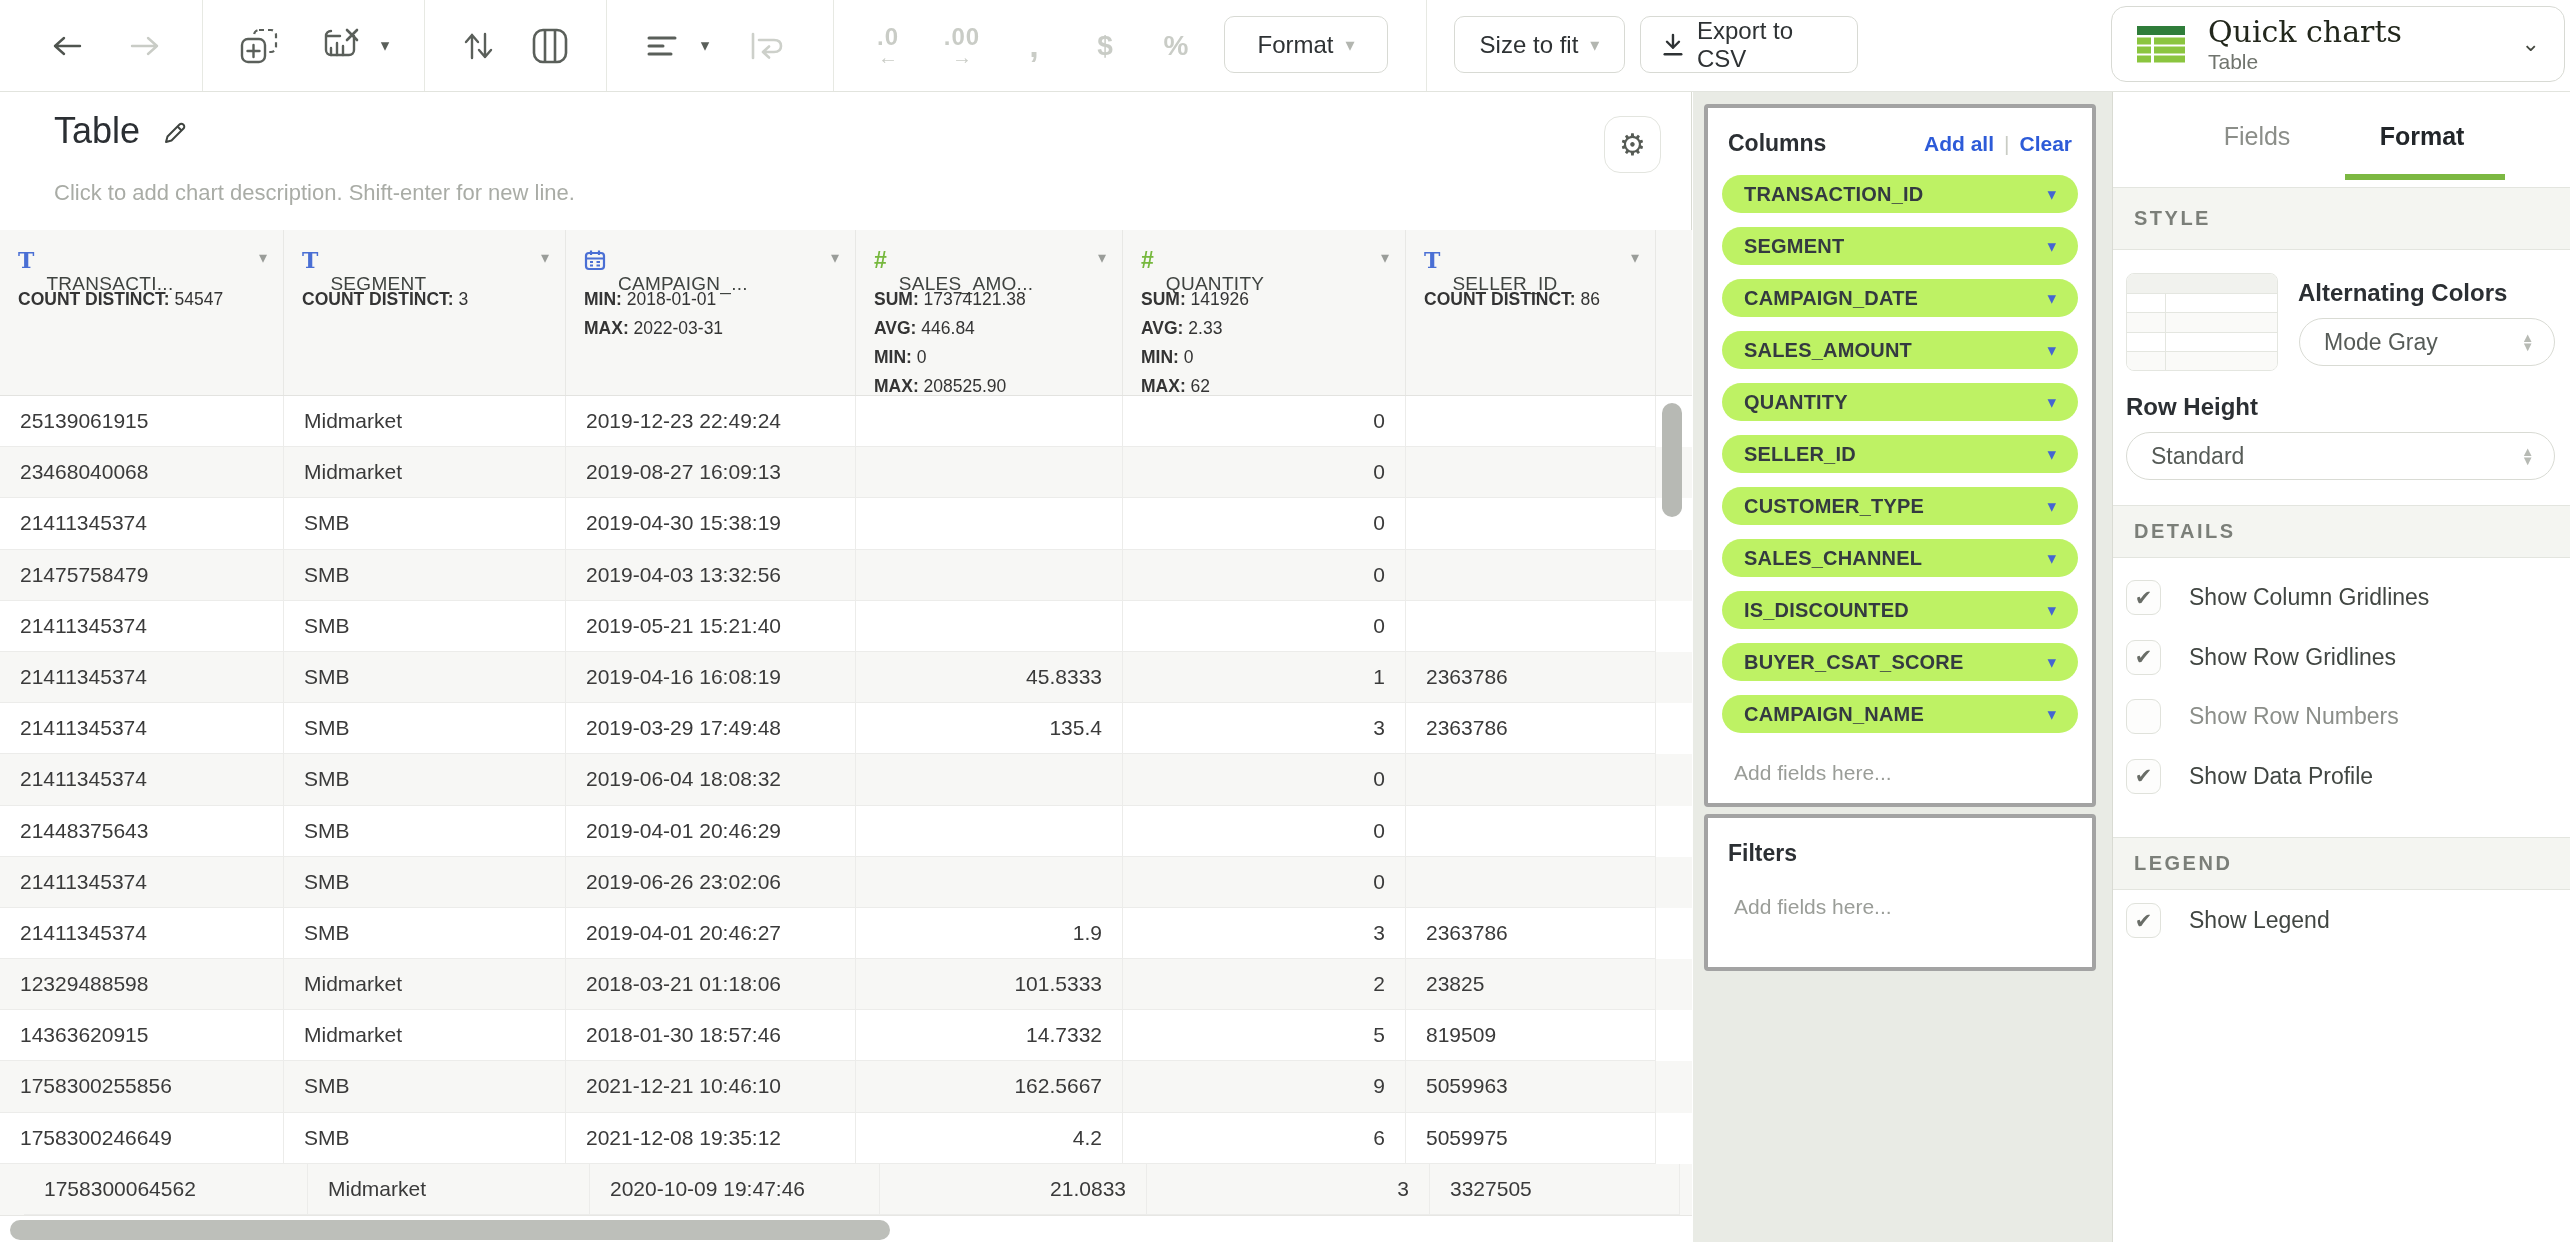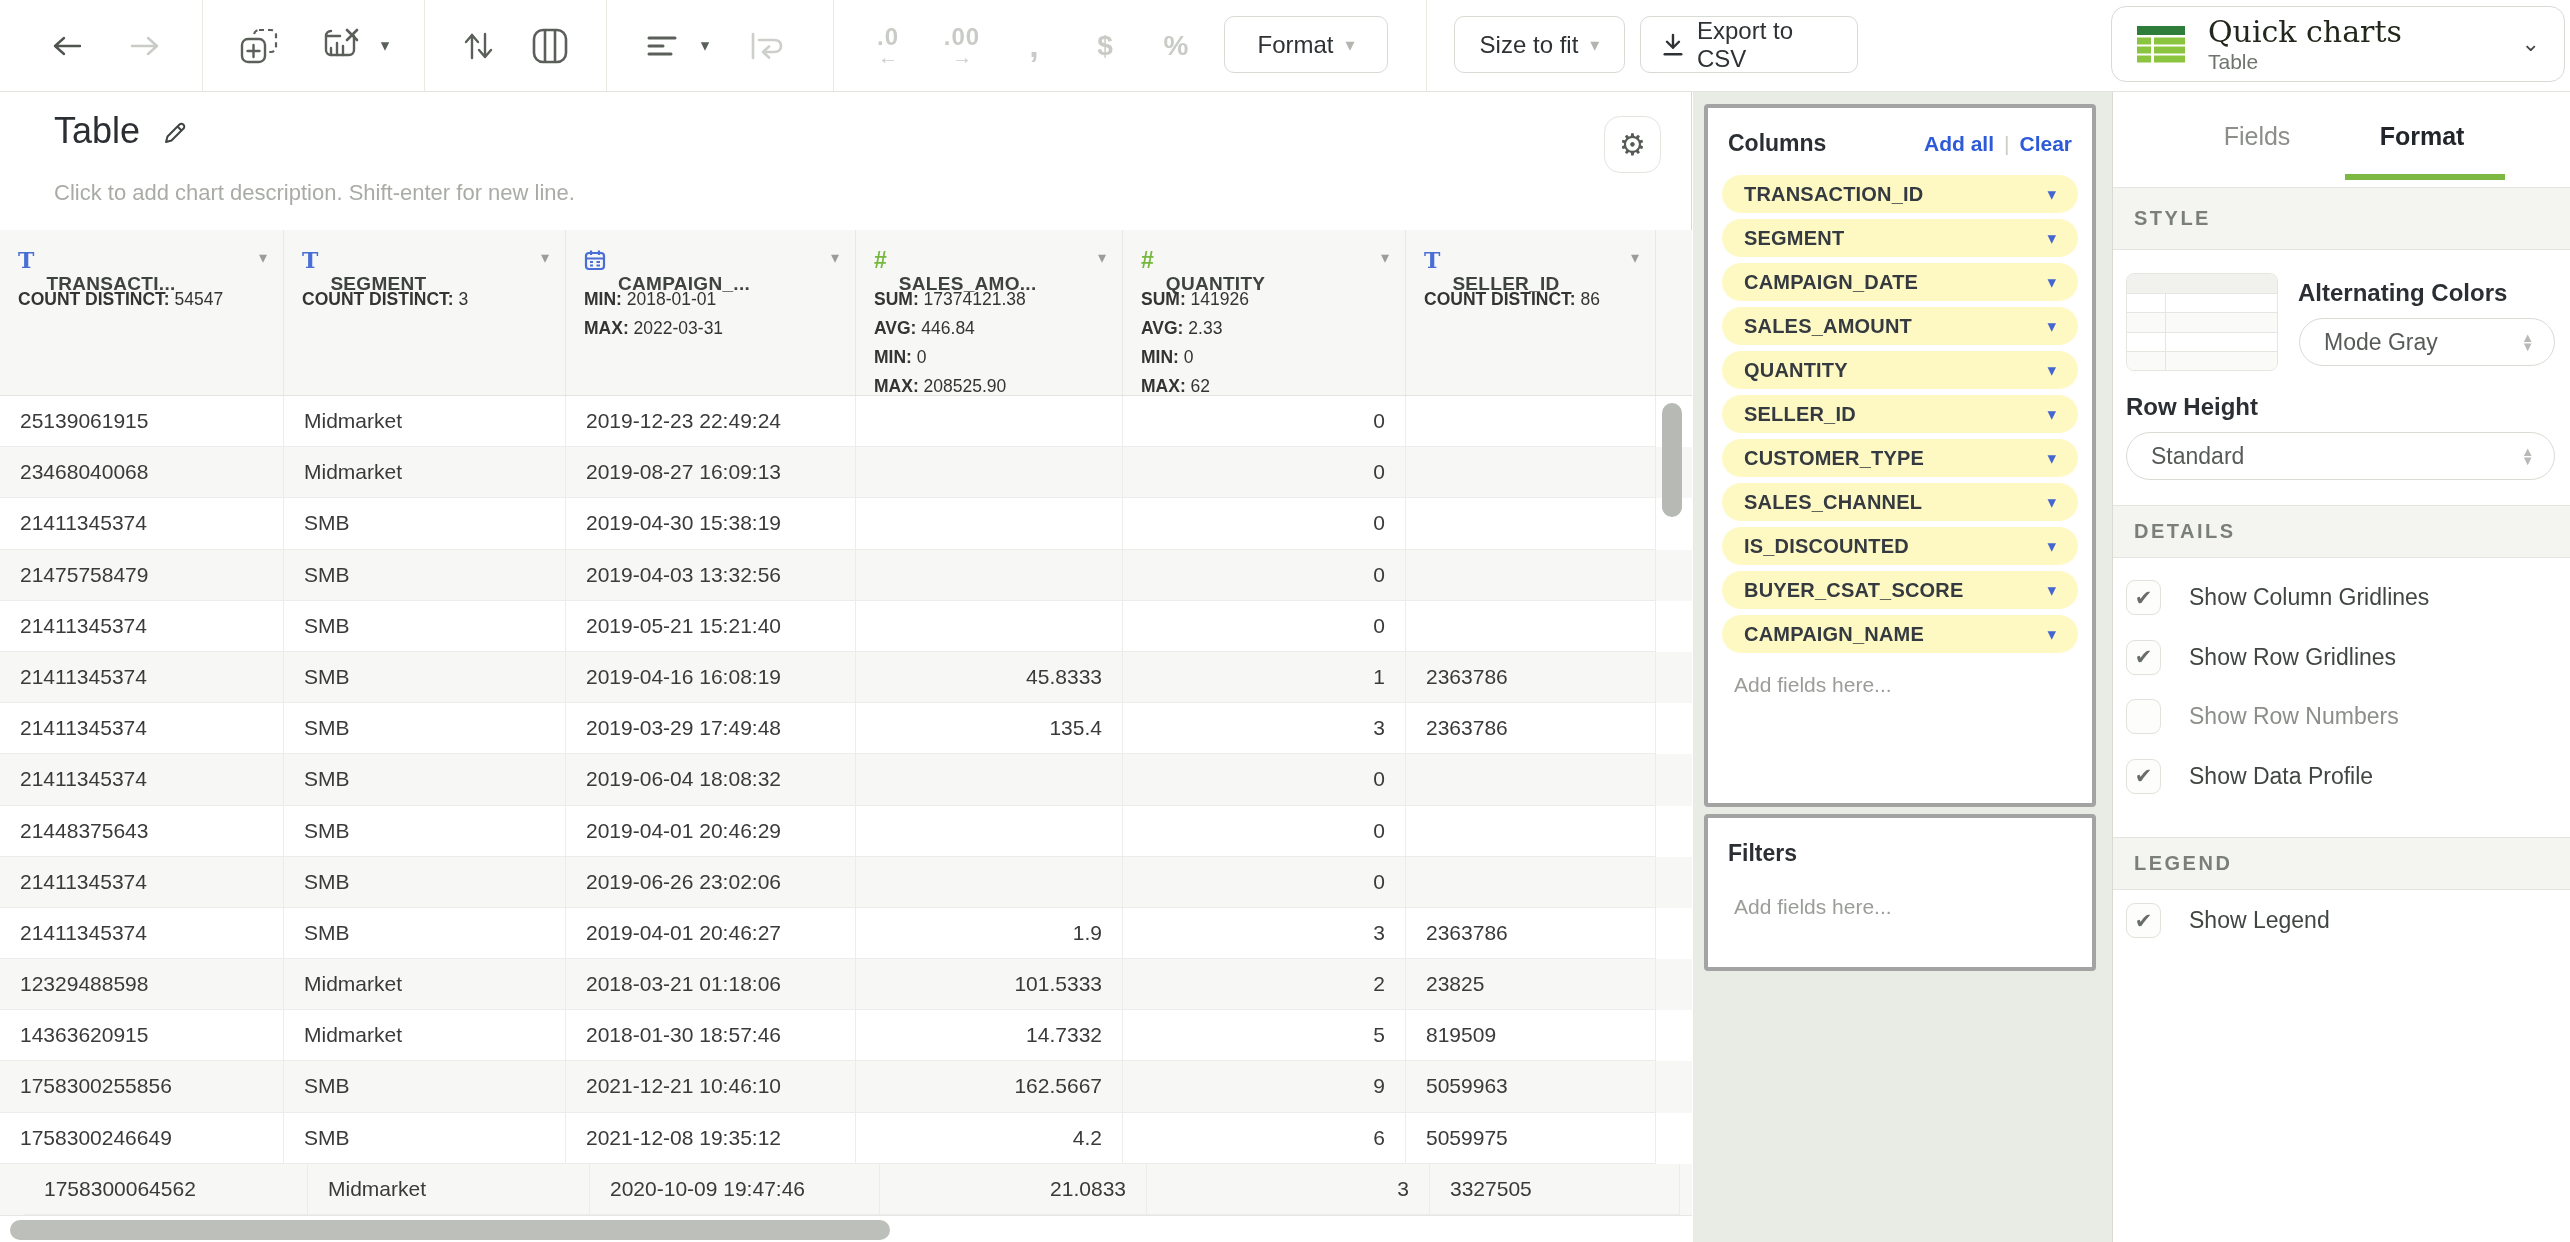--- a/index.html
+++ b/index.html
@@ -33,21 +33,21 @@
     display:flex;align-items:center;justify-content:center;font-size:30px;color:#565b55;cursor:pointer;background:#fff;}
   .chart-desc{position:absolute;left:54px;top:88px;font-size:22px;color:#a9aca6;cursor:text;}
 
   
   .dtable{position:absolute;left:0;top:138px;width:1692px;}
   .thead{display:flex;height:166px;background:#f7f7f5;border-bottom:1px solid #e3e3e0;}
   .hcell{position:relative;padding:14px 18px 0 18px;border-right:1px solid #e8e8e5;}
   .hname{display:flex;align-items:center;gap:12px;height:32px;}
   .hicon-t{font-family:"DejaVu Serif",serif;font-weight:bold;font-size:22px;color:#4a6fd4;}
   .hicon-h{font-weight:bold;font-size:23px;color:#76b83d;}
-  .htext{font-size:19px;font-weight:bold;color:#3f4340;letter-spacing:.3px;white-space:nowrap;margin-top:48px;}
+  .htext{font-size:19px;font-weight:normal;color:#3f4340;letter-spacing:.3px;white-space:nowrap;margin-top:48px;}
   .hcaret{position:absolute;right:16px;top:18px;color:#9a9d99;font-size:16px;cursor:pointer;}
   .hstats{margin-top:9px;font-size:17.5px;color:#343434;line-height:29px;white-space:nowrap;}
   .hstats b{font-weight:bold;}
   .tbody{display:flex;flex-direction:column;}
   .brow{display:flex;height:51.2px;background:#fff;}
   .brow.alt{background:#f7f7f5;}
   .bcell{border-right:1px solid #ececea;border-bottom:1px solid #ececea;padding:0 20px;font-size:21px;color:#3a3a3a;
     line-height:50px;white-space:nowrap;overflow:hidden;}
   .bcell.r{text-align:right;}
   .vthumb{position:absolute;left:1662px;top:311px;width:20px;height:114px;border-radius:10px;background:#b7b9b4;cursor:grab;}
@@ -58,21 +58,21 @@
   .mid{position:absolute;left:1693px;top:92px;width:419px;height:1150px;background:#e9ebe5;}
   .mcard{position:absolute;left:11px;width:392px;background:#fff;border:4px solid #a3a3a3;border-radius:4px;}
   .cols-card{top:12px;height:703px;}
   .filters-card{top:722px;height:157px;}
   .mhead{display:flex;align-items:baseline;padding:22px 20px 0 20px;}
   .mtitle{font-size:23px;font-weight:bold;color:#2b2f33;}
   .mlinks{margin-left:auto;font-size:21px;font-weight:bold;color:#2d5bd8;display:flex;gap:10px;align-items:center;}
   .mlinks .sep{color:#c9ccc4;font-weight:normal;}
   .mlinks span{cursor:pointer;}
   .pills{padding:18px 14px 0 14px;}
-  .pill{position:relative;height:38px;border-radius:19px;background:#fef9c3;margin-bottom:6px;display:flex;align-items:center;cursor:pointer;}
+  .pill{position:relative;height:38px;border-radius:19px;background:#bef264;margin-bottom:14px;display:flex;align-items:center;cursor:pointer;}
   .pill-label{padding-left:22px;font-size:20px;font-weight:bold;color:#343a40;letter-spacing:.2px;}
   .pill-caret{position:absolute;right:22px;color:#4565d2;font-size:17px;}
   .drop-hint{padding:14px 0 0 26px;font-size:21px;color:#9a9d98;cursor:pointer;}
   .filters-card .drop-hint{padding:28px 0 0 26px;}
 
   
   .right{position:absolute;left:2112px;top:92px;width:458px;height:1150px;background:#fff;border-left:1px solid #d9dbd3;}
   .tab{position:absolute;top:30px;width:140px;text-align:center;font-size:25px;cursor:pointer;}
   .tab-fields{left:74px;color:#8b8e89;}
   .tab-format{left:239px;color:#22262a;font-weight:600;}

